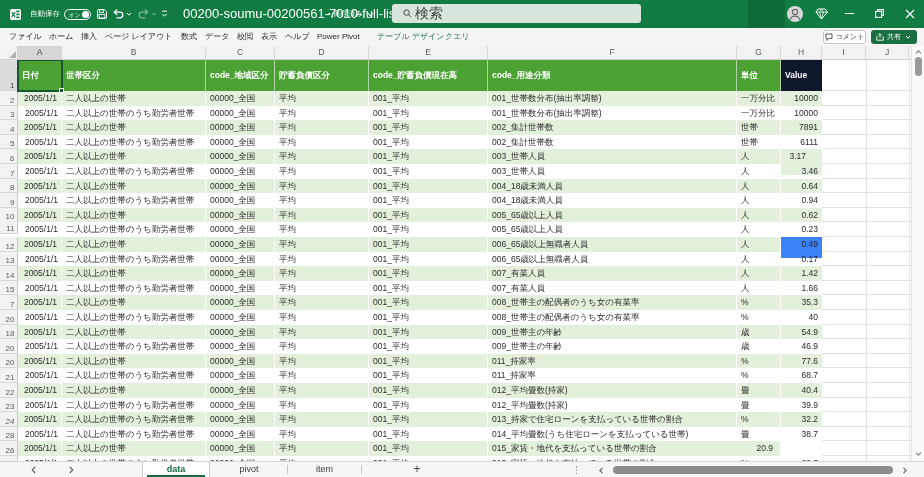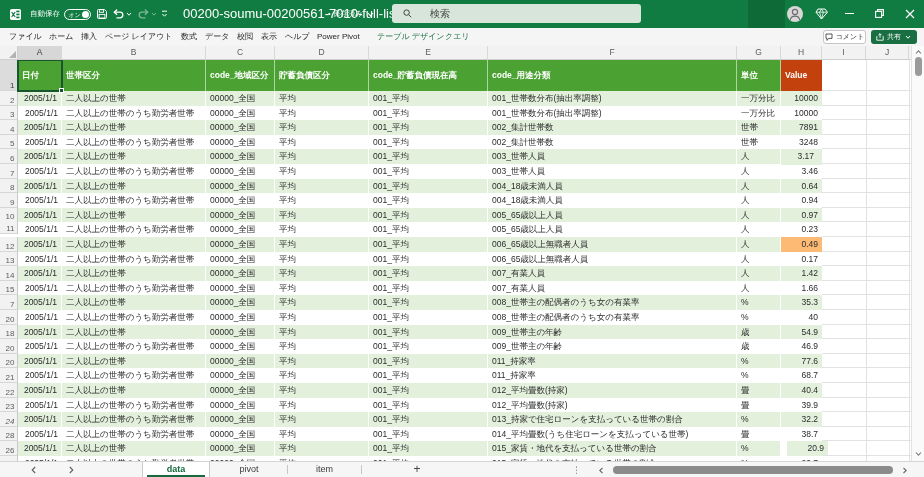--- a/index.html
+++ b/index.html
@@ -19,21 +19,21 @@
   .undo-icon { position:absolute; left:112px; top:8px; width:12px; height:12px; }
   .undo-chev { position:absolute; left:126px; top:11px; width:6px; height:6px; }
   .redo-icon { position:absolute; left:138px; top:8px; width:12px; height:12px; opacity:0.45; }
   .redo-chev { position:absolute; left:151px; top:11px; width:6px; height:6px; opacity:0.45; }
   .qat-chev { position:absolute; left:161px; top:10px; width:7px; height:8px; }
   .doc-title { position:absolute; left:183px; top:0; height:28px; line-height:28px; color:#fff; font-size:13px; white-space:nowrap; }
   .doc-saved { position:absolute; left:328px; top:0; height:28px; line-height:28px; color:#fff; font-size:7.5px; white-space:nowrap; display:flex; align-items:center; }
   .saved-chev { width:7px; height:7px; margin-left:4px; margin-top:1px; }
   .searchbox { position:absolute; left:392px; top:4px; width:249px; height:19px; background:#d7e5da; border-radius:3px; display:flex; align-items:center; }
   .search-icon { width:9px; height:9px; margin-left:11px; }
-  .search-text { color:#41463f; font-size:10px; margin-left:18px; }
+  .search-text { color:#41463f; font-size:14px; margin-left:3px; }
   .tb-hoverrect { position:absolute; left:748px; top:0; width:37px; height:28px; background:#0e6b38; }
   .avatar { position:absolute; left:787px; top:6px; width:16px; height:16px; border-radius:50%; background:#d8d8d8; overflow:hidden; }
   .diamond-icon { position:absolute; left:815px; top:8px; width:13px; height:12px; }
   .win-min { position:absolute; left:845px; top:13px; width:9px; height:1.4px; background:#fff; }
   .win-restore { position:absolute; left:875px; top:9px; width:9px; height:9px; }
   .win-close { position:absolute; left:905px; top:8.5px; width:10px; height:10px; }
 
   
   .ribbonrow { position:absolute; left:0; top:28px; width:924px; height:18px; background:#f5f5f5; }
   .rtab { position:absolute; top:0; height:18px; line-height:18px; font-size:8px; color:#262626; white-space:nowrap; }
@@ -219,21 +219,21 @@
 
   <div class="grid">
       <div class="hdr">
         <div class="cell" style="left: 18px; top: 0px; width: 44px; height: 31px; padding-left: 4px; background: rgb(75, 162, 51); line-height: 31px; border-right: 1px solid rgba(255, 255, 255, 0.55);">日付</div>
         <div class="cell" style="left: 62px; top: 0px; width: 144px; height: 31px; padding-left: 4px; background: rgb(75, 162, 51); line-height: 31px; border-right: 1px solid rgba(255, 255, 255, 0.55);">世帯区分</div>
         <div class="cell" style="left: 206px; top: 0px; width: 69px; height: 31px; padding-left: 4px; background: rgb(75, 162, 51); line-height: 31px; border-right: 1px solid rgba(255, 255, 255, 0.55);">code_地域区分</div>
         <div class="cell" style="left: 275px; top: 0px; width: 94px; height: 31px; padding-left: 4px; background: rgb(75, 162, 51); line-height: 31px; border-right: 1px solid rgba(255, 255, 255, 0.55);">貯蓄負債区分</div>
         <div class="cell" style="left: 369px; top: 0px; width: 119px; height: 31px; padding-left: 4px; background: rgb(75, 162, 51); line-height: 31px; border-right: 1px solid rgba(255, 255, 255, 0.55);">code_貯蓄負債現在高</div>
         <div class="cell" style="left: 488px; top: 0px; width: 249px; height: 43px; padding-left: 4px; background: rgb(75, 162, 51); line-height: 31px; border-right: 1px solid rgba(255, 255, 255, 0.55);">code_用途分類</div>
         <div class="cell" style="left: 737px; top: 0px; width: 44px; height: 31px; padding-left: 4px; background: rgb(75, 162, 51); line-height: 31px; border-right: 1px solid rgba(255, 255, 255, 0.55);">単位</div>
-        <div class="cell" style="left: 781px; top: 0px; width: 41px; height: 31px; padding-left: 4px; background: #c2410c; line-height: 31px;">Value</div>
+        <div class="cell" style="left: 781px; top: 0px; width: 41px; height: 31px; padding-left: 4px; background: #0f172a; line-height: 31px;">Value</div>
       </div>
       <div>
         <div class="cell num" style="left: 18px; top: 31px; width: 44px; height: 14.6px; padding-right: 4px; background: rgb(226, 240, 220); border-right: 1px solid rgb(255, 255, 255);">2005/1/1</div>
         <div class="cell" style="left: 62px; top: 31px; width: 144px; height: 14.6px; padding-left: 4px; background: rgb(226, 240, 220); border-right: 1px solid rgb(255, 255, 255);">二人以上の世帯</div>
         <div class="cell" style="left: 206px; top: 31px; width: 69px; height: 14.6px; padding-left: 4px; background: rgb(226, 240, 220); border-right: 1px solid rgb(255, 255, 255);">00000_全国</div>
         <div class="cell" style="left: 275px; top: 31px; width: 94px; height: 14.6px; padding-left: 4px; background: rgb(226, 240, 220); border-right: 1px solid rgb(255, 255, 255);">平均</div>
         <div class="cell" style="left: 369px; top: 31px; width: 119px; height: 14.6px; padding-left: 4px; background: rgb(226, 240, 220); border-right: 1px solid rgb(255, 255, 255);">001_平均</div>
         <div class="cell" style="left: 488px; top: 31px; width: 249px; height: 14.6px; padding-left: 4px; background: rgb(226, 240, 220); border-right: 1px solid rgb(255, 255, 255);">001_世帯数分布(抽出率調整)</div>
         <div class="cell" style="left: 737px; top: 31px; width: 44px; height: 14.6px; padding-left: 4px; background: rgb(226, 240, 220); border-right: 1px solid rgb(255, 255, 255);">一万分比</div>
         <div class="cell num" style="left: 781px; top: 31px; width: 41px; height: 14.6px; padding-right: 4px; background: rgb(226, 240, 220);">10000</div>
@@ -259,31 +259,31 @@
         <div class="cell num" style="left: 781px; top: 60.2px; width: 41px; height: 14.6px; padding-right: 4px; background: rgb(226, 240, 220);">7891</div>
       </div>
       <div>
         <div class="cell num" style="left: 18px; top: 74.8px; width: 44px; height: 14.6px; padding-right: 4px;">2005/1/1</div>
         <div class="cell" style="left: 62px; top: 74.8px; width: 144px; height: 14.6px; padding-left: 4px;">二人以上の世帯のうち勤労者世帯</div>
         <div class="cell" style="left: 206px; top: 74.8px; width: 69px; height: 14.6px; padding-left: 4px;">00000_全国</div>
         <div class="cell" style="left: 275px; top: 74.8px; width: 94px; height: 14.6px; padding-left: 4px;">平均</div>
         <div class="cell" style="left: 369px; top: 74.8px; width: 119px; height: 14.6px; padding-left: 4px;">001_平均</div>
         <div class="cell" style="left: 488px; top: 74.8px; width: 249px; height: 14.6px; padding-left: 4px;">002_集計世帯数</div>
         <div class="cell" style="left: 737px; top: 74.8px; width: 44px; height: 14.6px; padding-left: 4px;">世帯</div>
-        <div class="cell num" style="left: 781px; top: 74.8px; width: 41px; height: 14.6px; padding-right: 4px;">3248</div>
+        <div class="cell num" style="left: 781px; top: 74.8px; width: 41px; height: 14.6px; padding-right: 4px;">6111</div>
       </div>
       <div>
         <div class="cell num" style="left: 18px; top: 89.4px; width: 44px; height: 14.6px; padding-right: 4px; background: rgb(226, 240, 220); border-right: 1px solid rgb(255, 255, 255);">2005/1/1</div>
         <div class="cell" style="left: 62px; top: 89.4px; width: 144px; height: 14.6px; padding-left: 4px; background: rgb(226, 240, 220); border-right: 1px solid rgb(255, 255, 255);">二人以上の世帯</div>
         <div class="cell" style="left: 206px; top: 89.4px; width: 69px; height: 14.6px; padding-left: 4px; background: rgb(226, 240, 220); border-right: 1px solid rgb(255, 255, 255);">00000_全国</div>
         <div class="cell" style="left: 275px; top: 89.4px; width: 94px; height: 14.6px; padding-left: 4px; background: rgb(226, 240, 220); border-right: 1px solid rgb(255, 255, 255);">平均</div>
         <div class="cell" style="left: 369px; top: 89.4px; width: 119px; height: 14.6px; padding-left: 4px; background: rgb(226, 240, 220); border-right: 1px solid rgb(255, 255, 255);">001_平均</div>
         <div class="cell" style="left: 488px; top: 89.4px; width: 249px; height: 14.6px; padding-left: 4px; background: rgb(226, 240, 220); border-right: 1px solid rgb(255, 255, 255);">003_世帯人員</div>
         <div class="cell" style="left: 737px; top: 89.4px; width: 44px; height: 14.6px; padding-left: 4px; background: rgb(226, 240, 220); border-right: 1px solid rgb(255, 255, 255);">人</div>
-        <div class="cell num" style="left: 781px; top: 89.4px; width: 41px; height: 16px; padding-right: 8px; background: rgb(226, 240, 220);">3.17</div>
+        <div class="cell num" style="left: 781px; top: 89.4px; width: 41px; height: 26px; padding-right: 16px; background: rgb(226, 240, 220);">3.17</div>
       </div>
       <div>
         <div class="cell num" style="left: 18px; top: 104px; width: 44px; height: 14.6px; padding-right: 4px;">2005/1/1</div>
         <div class="cell" style="left: 62px; top: 104px; width: 144px; height: 14.6px; padding-left: 4px;">二人以上の世帯のうち勤労者世帯</div>
         <div class="cell" style="left: 206px; top: 104px; width: 69px; height: 14.6px; padding-left: 4px;">00000_全国</div>
         <div class="cell" style="left: 275px; top: 104px; width: 94px; height: 14.6px; padding-left: 4px;">平均</div>
         <div class="cell" style="left: 369px; top: 104px; width: 119px; height: 14.6px; padding-left: 4px;">001_平均</div>
         <div class="cell" style="left: 488px; top: 104px; width: 249px; height: 14.6px; padding-left: 4px;">003_世帯人員</div>
         <div class="cell" style="left: 737px; top: 104px; width: 44px; height: 14.6px; padding-left: 4px;">人</div>
         <div class="cell num" style="left: 781px; top: 104px; width: 41px; height: 14.6px; padding-right: 4px;">3.46</div>
@@ -309,41 +309,41 @@
         <div class="cell num" style="left: 781px; top: 133.2px; width: 41px; height: 14.6px; padding-right: 4px;">0.94</div>
       </div>
       <div>
         <div class="cell num" style="left: 18px; top: 147.8px; width: 44px; height: 14.6px; padding-right: 4px; background: rgb(226, 240, 220); border-right: 1px solid rgb(255, 255, 255);">2005/1/1</div>
         <div class="cell" style="left: 62px; top: 147.8px; width: 144px; height: 14.6px; padding-left: 4px; background: rgb(226, 240, 220); border-right: 1px solid rgb(255, 255, 255);">二人以上の世帯</div>
         <div class="cell" style="left: 206px; top: 147.8px; width: 69px; height: 14.6px; padding-left: 4px; background: rgb(226, 240, 220); border-right: 1px solid rgb(255, 255, 255);">00000_全国</div>
         <div class="cell" style="left: 275px; top: 147.8px; width: 94px; height: 14.6px; padding-left: 4px; background: rgb(226, 240, 220); border-right: 1px solid rgb(255, 255, 255);">平均</div>
         <div class="cell" style="left: 369px; top: 147.8px; width: 119px; height: 14.6px; padding-left: 4px; background: rgb(226, 240, 220); border-right: 1px solid rgb(255, 255, 255);">001_平均</div>
         <div class="cell" style="left: 488px; top: 147.8px; width: 249px; height: 14.6px; padding-left: 4px; background: rgb(226, 240, 220); border-right: 1px solid rgb(255, 255, 255);">005_65歳以上人員</div>
         <div class="cell" style="left: 737px; top: 147.8px; width: 44px; height: 14.6px; padding-left: 4px; background: rgb(226, 240, 220); border-right: 1px solid rgb(255, 255, 255);">人</div>
-        <div class="cell num" style="left: 781px; top: 147.8px; width: 41px; height: 14.6px; padding-right: 4px; background: rgb(226, 240, 220);">0.97</div>
+        <div class="cell num" style="left: 781px; top: 147.8px; width: 41px; height: 14.6px; padding-right: 4px; background: rgb(226, 240, 220);">0.62</div>
       </div>
       <div>
         <div class="cell num" style="left: 18px; top: 162.4px; width: 44px; height: 14.6px; padding-right: 4px;">2005/1/1</div>
         <div class="cell" style="left: 62px; top: 162.4px; width: 144px; height: 14.6px; padding-left: 4px;">二人以上の世帯のうち勤労者世帯</div>
         <div class="cell" style="left: 206px; top: 162.4px; width: 69px; height: 14.6px; padding-left: 4px;">00000_全国</div>
         <div class="cell" style="left: 275px; top: 162.4px; width: 94px; height: 14.6px; padding-left: 4px;">平均</div>
         <div class="cell" style="left: 369px; top: 162.4px; width: 119px; height: 14.6px; padding-left: 4px;">001_平均</div>
         <div class="cell" style="left: 488px; top: 162.4px; width: 249px; height: 14.6px; padding-left: 4px;">005_65歳以上人員</div>
         <div class="cell" style="left: 737px; top: 162.4px; width: 44px; height: 14.6px; padding-left: 4px;">人</div>
         <div class="cell num" style="left: 781px; top: 162.4px; width: 41px; height: 14.6px; padding-right: 4px;">0.23</div>
       </div>
       <div>
         <div class="cell num" style="left: 18px; top: 177px; width: 44px; height: 14.6px; padding-right: 4px; background: rgb(226, 240, 220); border-right: 1px solid rgb(255, 255, 255);">2005/1/1</div>
         <div class="cell" style="left: 62px; top: 177px; width: 144px; height: 14.6px; padding-left: 4px; background: rgb(226, 240, 220); border-right: 1px solid rgb(255, 255, 255);">二人以上の世帯</div>
         <div class="cell" style="left: 206px; top: 177px; width: 69px; height: 14.6px; padding-left: 4px; background: rgb(226, 240, 220); border-right: 1px solid rgb(255, 255, 255);">00000_全国</div>
         <div class="cell" style="left: 275px; top: 177px; width: 94px; height: 14.6px; padding-left: 4px; background: rgb(226, 240, 220); border-right: 1px solid rgb(255, 255, 255);">平均</div>
         <div class="cell" style="left: 369px; top: 177px; width: 119px; height: 14.6px; padding-left: 4px; background: rgb(226, 240, 220); border-right: 1px solid rgb(255, 255, 255);">001_平均</div>
         <div class="cell" style="left: 488px; top: 177px; width: 249px; height: 14.6px; padding-left: 4px; background: rgb(226, 240, 220); border-right: 1px solid rgb(255, 255, 255);">006_65歳以上無職者人員</div>
         <div class="cell" style="left: 737px; top: 177px; width: 44px; height: 14.6px; padding-left: 4px; background: rgb(226, 240, 220); border-right: 1px solid rgb(255, 255, 255);">人</div>
-        <div class="cell num" style="left: 781px; top: 177px; width: 41px; height: 15px; padding-right: 4px; background: #fdba74;">0.49</div>
+        <div class="cell num" style="left: 781px; top: 177px; width: 41px; height: 21px; padding-right: 4px; background: #3b82f6;">0.49</div>
       </div>
       <div>
         <div class="cell num" style="left: 18px; top: 191.6px; width: 44px; height: 14.6px; padding-right: 4px;">2005/1/1</div>
         <div class="cell" style="left: 62px; top: 191.6px; width: 144px; height: 14.6px; padding-left: 4px;">二人以上の世帯のうち勤労者世帯</div>
         <div class="cell" style="left: 206px; top: 191.6px; width: 69px; height: 14.6px; padding-left: 4px;">00000_全国</div>
         <div class="cell" style="left: 275px; top: 191.6px; width: 94px; height: 14.6px; padding-left: 4px;">平均</div>
         <div class="cell" style="left: 369px; top: 191.6px; width: 119px; height: 14.6px; padding-left: 4px;">001_平均</div>
         <div class="cell" style="left: 488px; top: 191.6px; width: 249px; height: 14.6px; padding-left: 4px;">006_65歳以上無職者人員</div>
         <div class="cell" style="left: 737px; top: 191.6px; width: 44px; height: 14.6px; padding-left: 4px;">人</div>
         <div class="cell num" style="left: 781px; top: 191.6px; width: 41px; height: 14.6px; padding-right: 4px;">0.17</div>
@@ -469,21 +469,21 @@
         <div class="cell num" style="left: 781px; top: 366.8px; width: 41px; height: 14.6px; padding-right: 4px;">38.7</div>
       </div>
       <div>
         <div class="cell num" style="left: 18px; top: 381.4px; width: 44px; height: 14.6px; padding-right: 4px; background: rgb(226, 240, 220); border-right: 1px solid rgb(255, 255, 255);">2005/1/1</div>
         <div class="cell" style="left: 62px; top: 381.4px; width: 144px; height: 14.6px; padding-left: 4px; background: rgb(226, 240, 220); border-right: 1px solid rgb(255, 255, 255);">二人以上の世帯</div>
         <div class="cell" style="left: 206px; top: 381.4px; width: 69px; height: 14.6px; padding-left: 4px; background: rgb(226, 240, 220); border-right: 1px solid rgb(255, 255, 255);">00000_全国</div>
         <div class="cell" style="left: 275px; top: 381.4px; width: 94px; height: 14.6px; padding-left: 4px; background: rgb(226, 240, 220); border-right: 1px solid rgb(255, 255, 255);">平均</div>
         <div class="cell" style="left: 369px; top: 381.4px; width: 119px; height: 14.6px; padding-left: 4px; background: rgb(226, 240, 220); border-right: 1px solid rgb(255, 255, 255);">001_平均</div>
         <div class="cell" style="left: 488px; top: 381.4px; width: 249px; height: 14.6px; padding-left: 4px; background: rgb(226, 240, 220); border-right: 1px solid rgb(255, 255, 255);">015_家賃・地代を支払っている世帯の割合</div>
         <div class="cell" style="left: 737px; top: 381.4px; width: 44px; height: 14.6px; padding-left: 4px; background: rgb(226, 240, 220); border-right: 1px solid rgb(255, 255, 255);">%</div>
-        <div class="cell num" style="left: 787px; top: 381.4px; width: 41px; height: 14.6px; padding-right: 4px; background: rgb(226, 240, 220);">20.9</div>
+        <div class="cell num" style="left: 736px; top: 381.4px; width: 41px; height: 14.6px; padding-right: 4px; background: rgb(226, 240, 220);">20.9</div>
       </div>
       <div>
         <div class="cell num" style="left: 18px; top: 396px; width: 44px; height: 14.6px; padding-right: 4px;">2005/1/1</div>
         <div class="cell" style="left: 62px; top: 396px; width: 144px; height: 14.6px; padding-left: 4px;">二人以上の世帯のうち勤労者世帯</div>
         <div class="cell" style="left: 206px; top: 396px; width: 69px; height: 14.6px; padding-left: 4px;">00000_全国</div>
         <div class="cell" style="left: 275px; top: 396px; width: 94px; height: 14.6px; padding-left: 4px;">平均</div>
         <div class="cell" style="left: 369px; top: 396px; width: 119px; height: 14.6px; padding-left: 4px;">001_平均</div>
         <div class="cell" style="left: 488px; top: 396px; width: 249px; height: 14.6px; padding-left: 4px;">015_家賃・地代を支払っている世帯の割合</div>
         <div class="cell" style="left: 737px; top: 396px; width: 44px; height: 14.6px; padding-left: 4px;">%</div>
         <div class="cell num" style="left: 781px; top: 396px; width: 41px; height: 14.6px; padding-right: 4px;">20.7</div>

